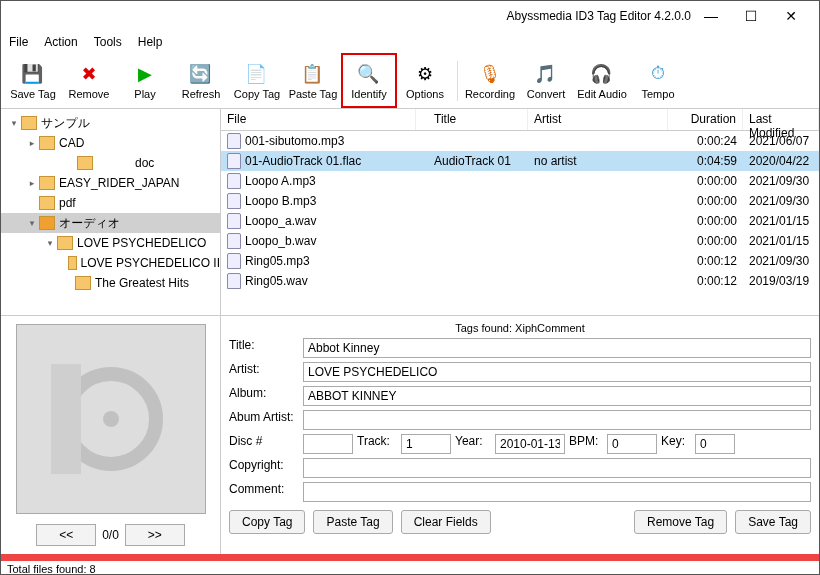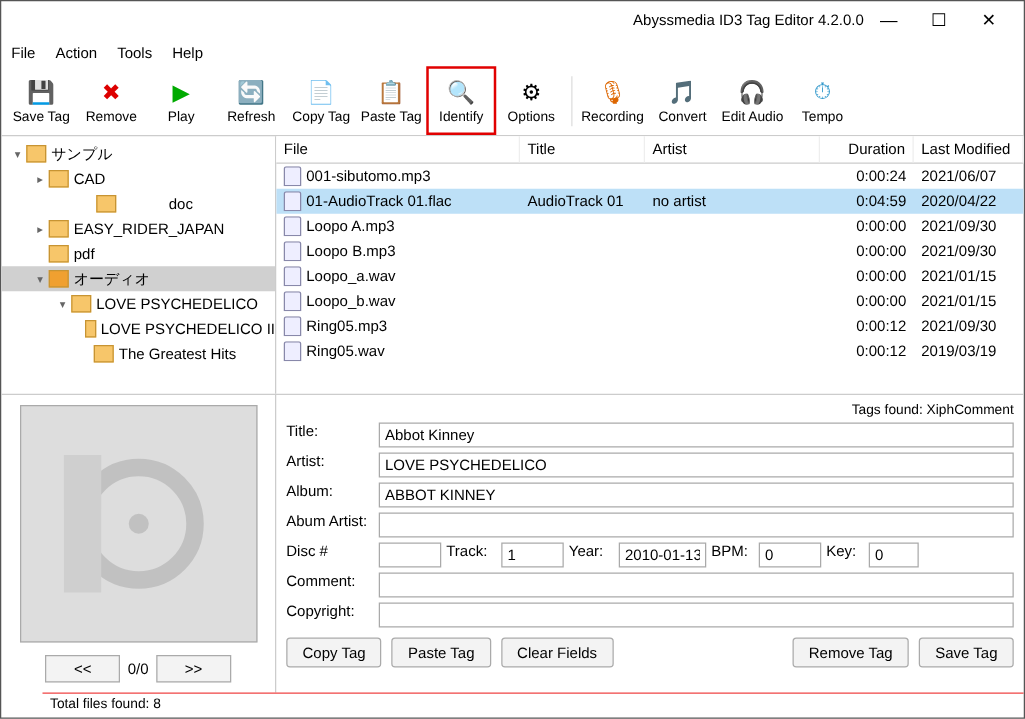--- a/index.html
+++ b/index.html
@@ -19,46 +19,46 @@
 .tree { width: 220px; border-right: 1px solid #ccc; overflow: auto; padding: 4px 0; }
 .treeitem { display: flex; align-items: center; height: 20px; white-space: nowrap; }
 .treeitem .exp { width: 14px; text-align: center; color: #666; font-size: 9px; }
 .treeitem .fld { width: 16px; height: 14px; background: #f7c66a; border: 1px solid #c79433; margin-right: 4px; }
 .treeitem.sel { background: #d0d0d0; }
 .treeitem.selopen .fld { background: #f0a030; }
 .listarea { flex: 1; display: flex; flex-direction: column; }
 .listhdr { height: 22px; display: flex; border-bottom: 1px solid #ccc; background: #fff; }
 .listhdr div { padding: 3px 6px; border-right: 1px solid #eee; }
 .col-file { width: 195px; }
-.col-title { width: 100px; }
+.col-title { width: 100px; margin-left: 12px; }
 .col-artist { width: 140px; }
 .col-dur { width: 75px; text-align: right; }
 .col-mod { flex: 1; }
 .listbody { flex: 1; overflow: auto; }
 .row { height: 20px; display: flex; align-items: center; }
 .row.sel { background: #bde0f7; }
 .row > div { padding: 0 6px; overflow: hidden; white-space: nowrap; }
 .row .col-file { display: flex; align-items: center; gap: 4px; }
 .fileicon { width: 14px; height: 16px; border: 1px solid #88a; background: #eef; border-radius: 2px 2px 0 0; }
 .bottomarea { border-top: 1px solid #ccc; display: flex; }
 .coverpane { width: 220px; display: flex; flex-direction: column; align-items: center; padding: 8px; border-right: 1px solid #ccc; }
 .cover { width: 190px; height: 190px; border: 1px solid #aaa; background: #ddd; display: flex; align-items: center; justify-content: center; }
 .cover svg { opacity: .4; }
 .navbtns { margin-top: 10px; display: flex; gap: 6px; align-items: center; width:100%; justify-content:center;}
 .navbtns button { width: 60px; height: 22px; border: 1px solid #aaa; background: #f3f3f3; }
 .tagpane { flex: 1; padding: 4px 8px; display: flex; flex-direction: column; }
-.tagfound { text-align: right; font-size: 11px; padding: 2px 0; }
+.tagfound { text-align: center; font-size: 11px; padding: 2px 0; }
 .frow { display: flex; margin: 2px 0; gap: 4px; }
 .frow label { width: 70px; }
 .frow input { border: 1px solid #aaa; height: 20px; padding: 0 4px; background: #fff; }
 .frow input.full { flex: 1; }
 .btnrow { display: flex; gap: 8px; margin-top: 6px; }
 .btnrow button { height: 24px; padding: 0 12px; border: 1px solid #aaa; background: #f3f3f3; border-radius: 3px; }
 .btnrow .spacer { flex: 1; }
-.statusbar { height: 20px; border-top: 1px solid #ef4444; padding: 2px 6px; font-size: 11px; margin-left: 33px; }
+.statusbar { height: 20px; border-top: 7px solid #ef4444; padding: 2px 6px; font-size: 11px; }
 </style>
 </head>
 <body>
 
 <div class="titlebar">
   <span class="title">Abyssmedia ID3 Tag Editor 4.2.0.0</span>
   <span class="ctl">―</span>
   <span class="ctl">☐</span>
   <span class="ctl">✕</span>
 </div>
@@ -302,25 +302,25 @@
       <label style="width:40px">Track:</label>
       <input style="width: 50px;" value="1">
       <label style="width:36px">Year:</label>
       <input style="width: 70px;" value="2010-01-13">
       <label style="width:34px">BPM:</label>
       <input style="width: 50px;" value="0">
       <label style="width:30px">Key:</label>
       <input style="width: 40px;" value="0">
     </div>
     <div class="frow">
+        <label>Copyright:</label>
+        <input class="full" value="" style="">
+      </div>
+    <div class="frow">
         <label>Comment:</label>
-        <input class="full" value="" style="">
-      </div>
-    <div class="frow">
-        <label>Copyright:</label>
         <input class="full" value="" style="">
       </div>
     <div class="btnrow">
       <button>Copy Tag</button>
       <button>Paste Tag</button>
       <button>Clear Fields</button>
       <div class="spacer"></div>
       <button>Remove Tag</button>
       <button>Save Tag</button>
     </div>

